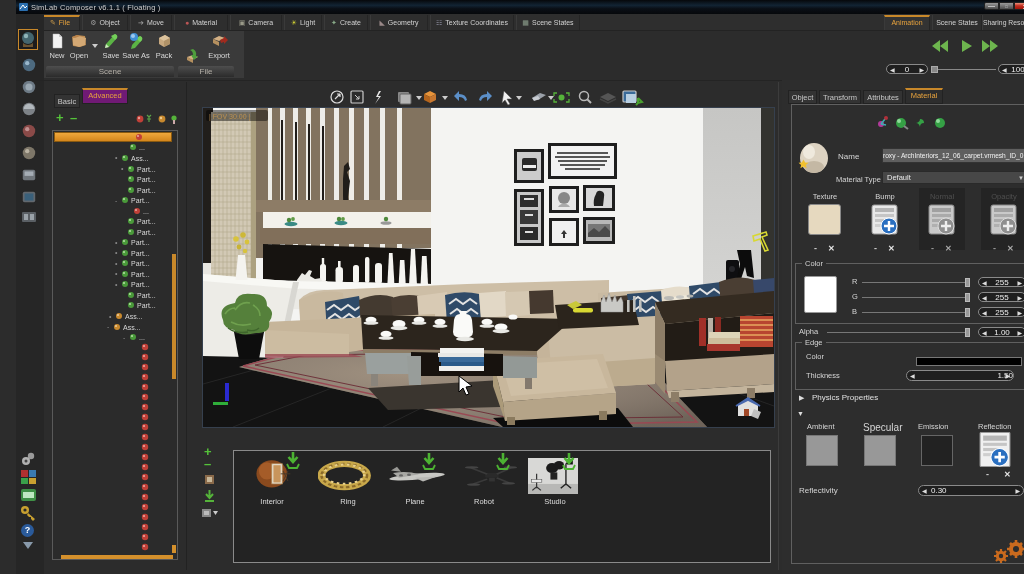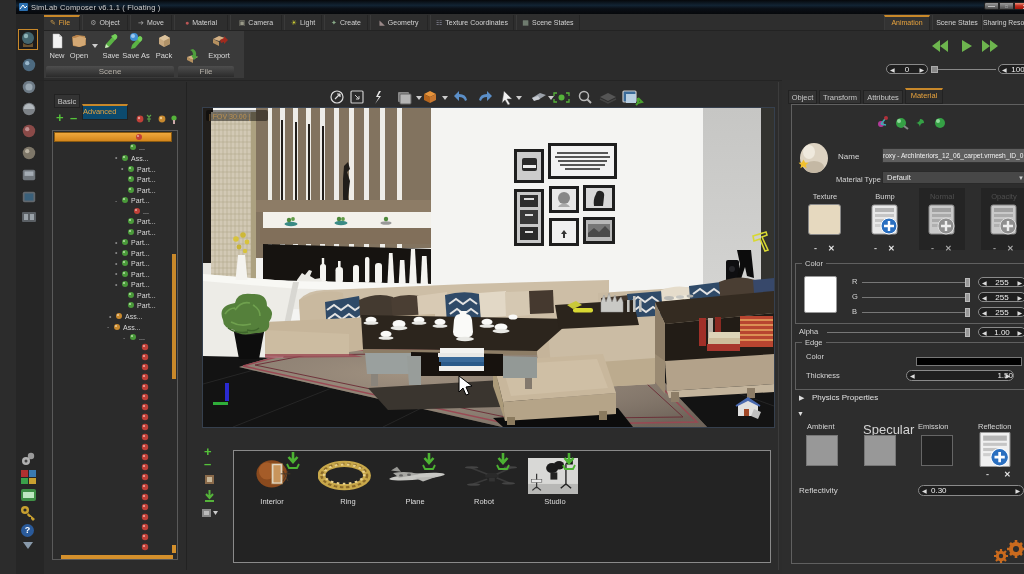--- a/index.html
+++ b/index.html
@@ -178,21 +178,21 @@
         <path d="M8 8 l7 6 -2 2 -2 -2 0 -2 -2 0 -2 -2 z" fill="#c8a030"></path>
       </svg>
     <div class="abs" style="left:5px;top:510px;width:13px;height:13px;border-radius:50%;background:#2a5a9a;color:#fff;font-size:9px;line-height:13px;text-align:center;font-weight:bold;">?</div>
     <svg class="abs" style="left:7px;top:528px" width="10" height="7" viewBox="0 0 10 7">
         <path d="M0 0 h10 l-5 7 z" fill="#8899aa"></path>
       </svg>
   </div>
 
   <div class="abs" id="treepanel" style="left:28px;top:88px;width:142px;height:480px;background:#2c2c2c;">
     <div class="abs" style="left:10px;top:6px;width:26px;height:14px;background:#333;border:1px solid #222;color:#c8c8c8;font-size:7.5px;text-align:center;line-height:13px;">Basic</div>
-    <div class="abs" style="left:38px;top:16px;width:46px;height:16px;background:#0c4a6e;border:1px solid #222;border-top:2px solid #c8882a;color:#e8a33d;font-size:7.5px;line-height:12px;">Advanced</div>
+    <div class="abs" style="left:38px;top:0;width:46px;height:16px;background:#701a75;border:1px solid #222;border-top:2px solid #c8882a;color:#e8a33d;font-size:7.5px;text-align:center;line-height:12px;">Advanced</div>
     <div class="abs" style="left:12px;top:24px;color:#55c33a;font-size:13px;font-weight:bold;line-height:12px;">+</div>
     <div class="abs" style="left:26px;top:24px;color:#55c33a;font-size:13px;font-weight:bold;line-height:12px;">–</div>
     <svg class="abs" style="left:92px;top:26px" width="44" height="10" viewBox="0 0 44 10">
       <circle cx="4" cy="5" r="3.4" fill="#c04038"></circle>
         <circle cx="3" cy="4" r="1.2" fill="#e89a94"></circle>
       <path d="M13 8 V3 M11 5 h4 M13 3 l-2 -2 M13 3 l2 -2" stroke="#5aa348" stroke-width="1.2" fill="none"></path>
       <circle cx="26" cy="5" r="3.4" fill="#c8892e"></circle>
         <circle cx="25" cy="4" r="1.2" fill="#edcb90"></circle>
       <circle cx="38" cy="4" r="2.6" fill="#55b33a"></circle>
         <rect x="37" y="6" width="2" height="4" fill="#caa"></rect>
@@ -882,21 +882,21 @@
       <div class="abs" style="left:24px;top:272px;font-size:7.5px;color:#d5d5d5;">Color</div>
       <div class="abs" style="left:134px;top:277px;width:106px;height:9px;background:#000;border:1px solid #777;"></div>
       <div class="abs" style="left:24px;top:291px;font-size:7.5px;color:#d5d5d5;">Thickness</div>
       <div class="spin" style="left:124px;top:290px;width:108px;height:11px;text-align:right;padding-left:12px;"><span class="la">◀</span>1.50<span class="ra">▶</span></div>
 
       <div class="abs" style="left:17px;top:314px;color:#ddd;font-size:7px;">▶</div>
       <div class="abs" style="left:30px;top:313px;font-size:8px;color:#e0e0e0;">Physics Properties</div>
       <div class="abs" style="left:15px;top:330px;color:#ddd;font-size:7px;">▼</div>
 
       <div class="abs" style="left:25px;top:342px;width:40px;color:#d5d5d5;font-size:7.5px;">Ambient</div>
-      <div class="abs" style="left:81px;top:342px;width:40px;color:#d5d5d5;font-size:13px;">Specular</div>
+      <div class="abs" style="left:81px;top:342px;width:40px;color:#d5d5d5;font-size:10px;">Specular</div>
       <div class="abs" style="left:136px;top:342px;width:40px;color:#d5d5d5;font-size:7.5px;">Emission</div>
       <div class="abs" style="left:196px;top:342px;width:42px;color:#d5d5d5;font-size:7.5px;">Reflection</div>
       <div class="abs" style="left:24px;top:355px;width:32px;height:31px;background:#989898;border:1px solid #777;"></div>
       <div class="abs" style="left:82px;top:355px;width:32px;height:31px;background:#989898;border:1px solid #777;"></div>
       <div class="abs" style="left:139px;top:355px;width:32px;height:31px;background:#222;border:1px solid #666;"></div>
       <svg class="abs" style="left:196px;top:352px" width="34" height="36" viewBox="0 0 33 34">
         <rect x="2" y="0" width="29" height="33" rx="1" fill="#f0f0f0" stroke="#999"></rect>
         <rect x="5" y="3" width="23" height="5" fill="#b5b5b5"></rect>
           <rect x="5" y="10" width="23" height="3" fill="#c5c5c5"></rect>
           <rect x="5" y="15" width="14" height="3" fill="#c5c5c5"></rect>

